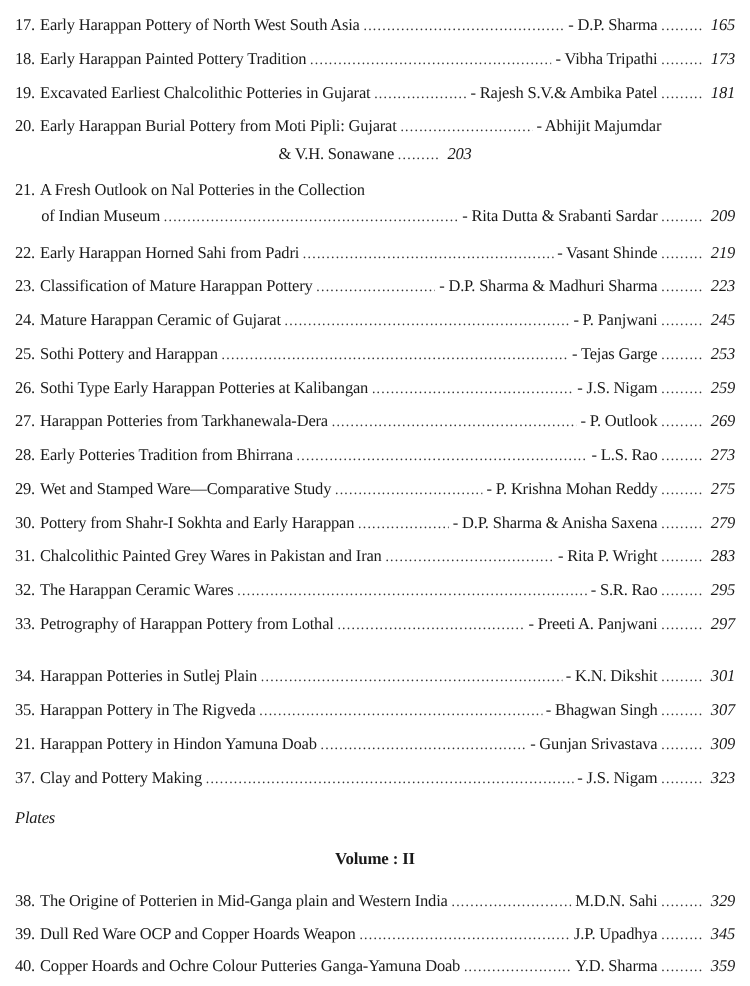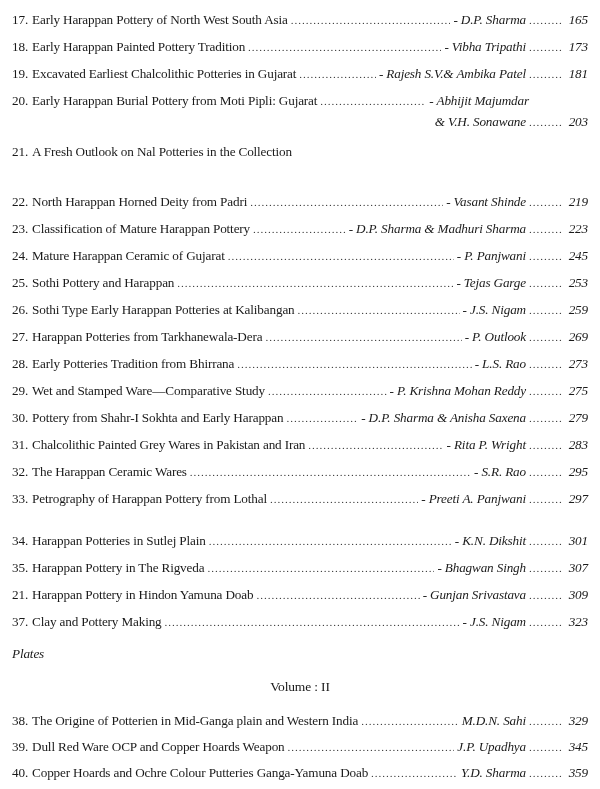--- a/index.html
+++ b/index.html
@@ -19,31 +19,31 @@
   .num { flex: 0 0 auto; margin-right: 4px; }
   .title { flex: 0 0 auto; }
   .dots {
     flex: 1 1 auto; overflow: hidden; margin: 0 3px;
     color: #333;
   }
   .dots::before {
     content: "..............................................................................................................................................................................................................";
     letter-spacing: 1px; font-size: 11px;
   }
-  .author { flex: 0 0 auto; font-style: italic; }
+  .author { flex: 0 0 auto; }
   .dots2 { flex: 0 0 auto; width: 34px; overflow: hidden; margin: 0 3px; color:#333; }
   .dots2::before { content: "......................"; letter-spacing: 1px; font-size: 11px; }
   .page { flex: 0 0 auto; width: 22px; text-align: right; font-style: italic; }
   .cont { padding-left: 21px; }
   .plates {
     position: absolute; left: 12px; top: 646px; font-style: italic;
   }
   .volume {
     position: absolute; left: 0; width: 600px; top: 679px;
-    text-align: center; font-weight: normal; font-size: 13.5px;
+    text-align: center; font-weight: bold; font-size: 13.5px;
   }
 </style>
 </head>
 <body>
 
 <div class="toc">
 
   <div class="entry" style="top:12px">
     <div class="line">
       <span class="num">17.</span>
@@ -78,38 +78,45 @@
   </div>
 
   <div class="entry" style="top:93px">
     <div class="line">
       <span class="num">20.</span>
       <span class="title">Early Harappan Burial Pottery from Moti Pipli: Gujarat</span>
       <span class="dots"></span>
       <span class="author">- Abhijit Majumdar</span>
       <span style="flex:0 0 auto;width:59px"></span>
     </div>
-    <div class="line" style="justify-content:flex-end;margin-top:5px">
+    <div class="line" style="justify-content:center;margin-top:5px">
       <span class="author">&amp; V.H. Sonawane</span>
       <span class="dots2"></span>
       <span class="page">203</span>
     </div>
   </div>
 
   <div class="entry" style="top:144px">
     <div class="line">
       <span class="num">21.</span>
       <span class="title">A Fresh Outlook on Nal Potteries in the Collection</span>
     </div>
+    <div class="line cont" style="margin-top:5px">
+      <span class="title">of Indian Museum</span>
+      <span class="dots"></span>
+      <span class="author">- Rita Dutta &amp; Srabanti Sardar</span>
+      <span class="dots2"></span>
+      <span class="page">209</span>
+    </div>
   </div>
 
   <div class="entry" style="top:194px">
     <div class="line">
       <span class="num">22.</span>
-      <span class="title">North Harappan Horned Deity from Padri</span>
+      <span class="title">Early Harappan Horned Sahi from Padri</span>
       <span class="dots"></span>
       <span class="author">- Vasant Shinde</span>
       <span class="dots2"></span>
       <span class="page">219</span>
     </div>
   </div>
 
   <div class="entry" style="top:221px">
     <div class="line">
       <span class="num">23.</span>

